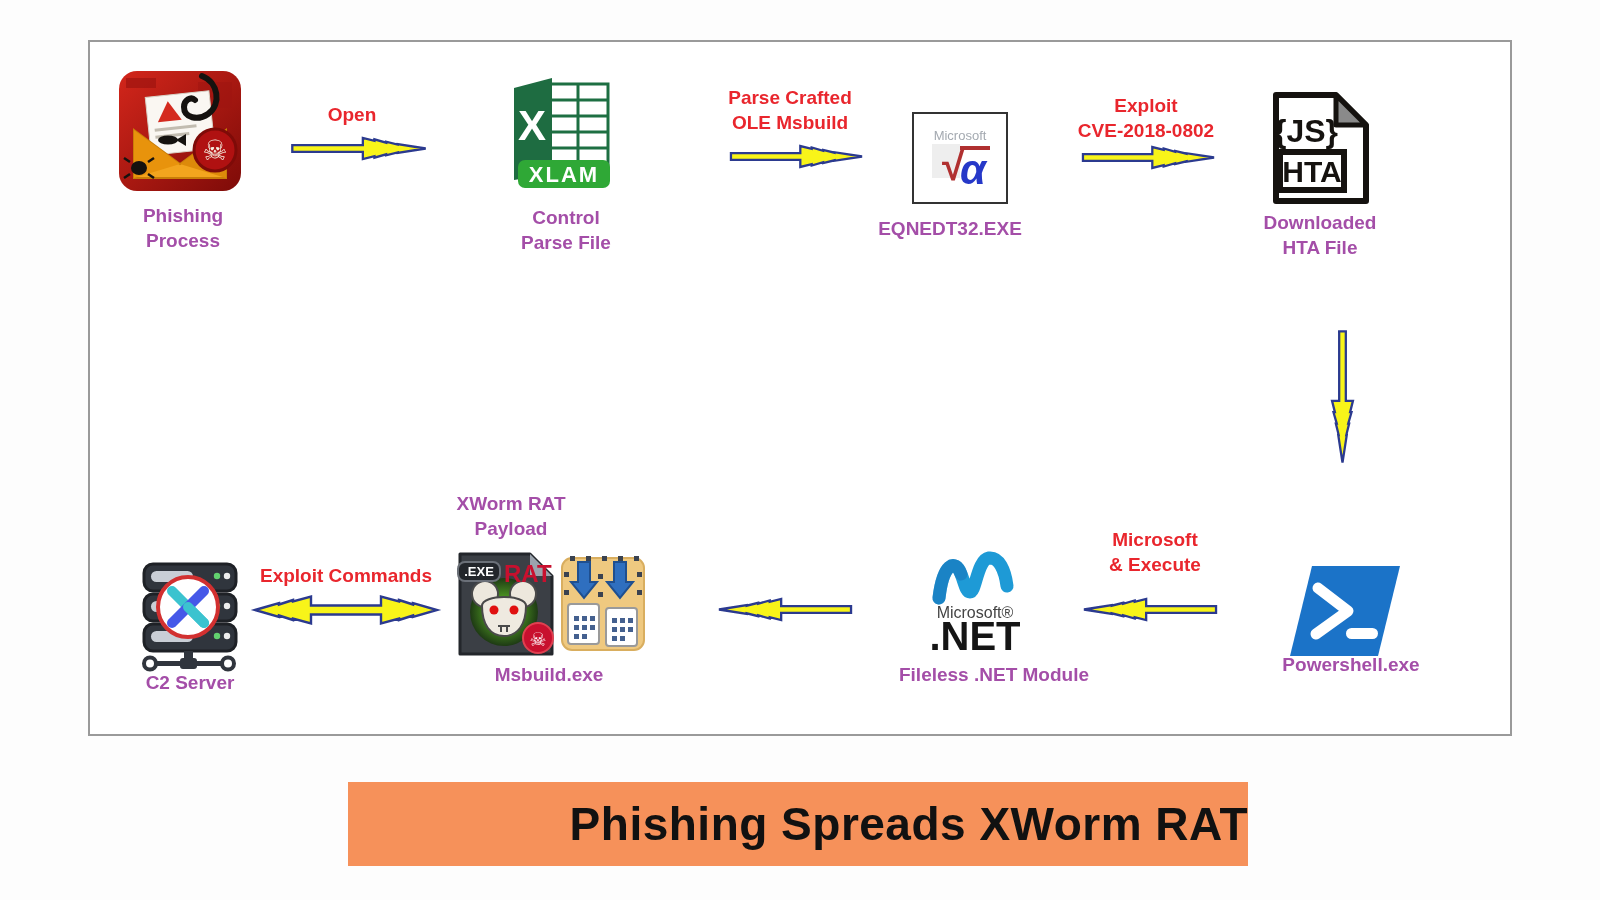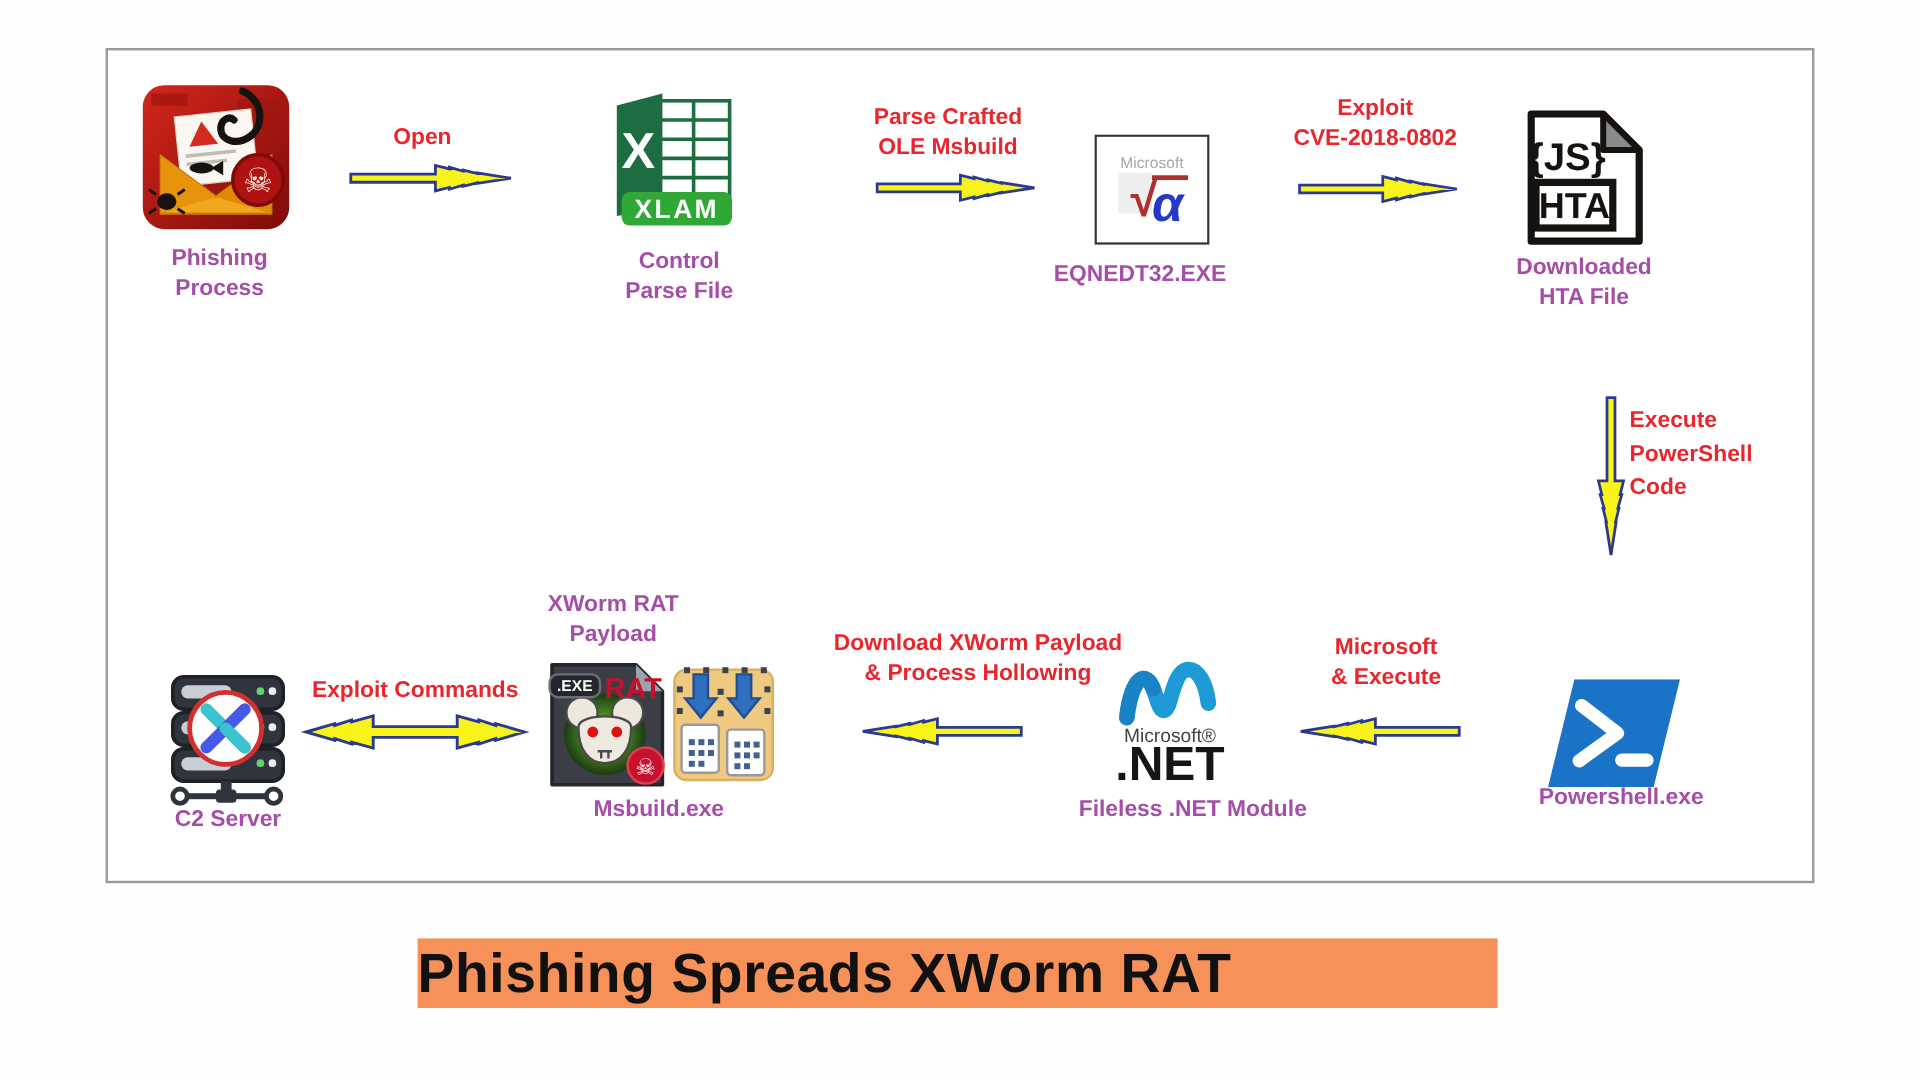--- a/index.html
+++ b/index.html
@@ -10,22 +10,22 @@
   .icon { position:absolute; }
 
   .nlabel { position:absolute; color:#A44EA8; font-weight:bold; font-size:19px; line-height:25px; text-align:center; transform:translateX(-50%); white-space:nowrap; }
   .albl   { position:absolute; color:#E9262D; font-weight:bold; font-size:19px; line-height:25px; text-align:center; transform:translateX(-50%); white-space:nowrap; }
   .albl-left { transform:none; text-align:left; }
 
   .arrow { position:absolute; overflow:visible; }
   .flip  { transform:scaleX(-1); }
   .rot90 { transform:rotate(90deg); }
 
-  .banner { position:absolute; left:348px; top:782px; width:900px; height:58px; background:#F6915A;
-            display:flex; align-items:center; justify-content:flex-start;
+  .banner { position:absolute; left:348px; top:782px; width:900px; height:84px; background:#F6915A;
+            display:flex; align-items:center; justify-content:flex-end;
             color:#111111; font-size:46px; font-weight:bold; letter-spacing:0.5px; }
   svg text { font-family:"Liberation Sans", sans-serif; }
 </style>
 </head>
 <body>
 
 <svg width="0" height="0" style="position:absolute" aria-hidden="true">
   <defs>
     <path id="arrow-right-shape" d="M1,11.5 H74 V4 L86,7 V5.5 L98,9 V8 L110,11 V10.5 L139,15 L110,19.5 V19 L98,22 V21 L86,24.5 V23 L74,26 V18.5 H1 Z" fill="#F8F419" stroke="#2B3A8F" stroke-width="2.4" stroke-linejoin="miter"></path>
     <path id="arrow-double-shape" d="M2,18 L26,11 V12.5 L40,8 V9.5 L58,4.5 V13.5 H128 V4.5 L146,9.5 V8 L160,12.5 V11 L184,18 L160,25 V23.5 L146,28 V26.5 L128,31.5 V22.5 H58 V31.5 L40,26.5 V28 L26,23.5 V25 Z" fill="#F8F419" stroke="#2B3A8F" stroke-width="2.4" stroke-linejoin="miter"></path>
@@ -111,45 +111,40 @@
     <rect x="20" y="32" width="28" height="34" fill="#eeeeee"></rect>
     <text x="30" y="68" font-size="42" font-weight="bold" fill="#B03030">√</text>
     <line x1="48" y1="36" x2="78" y2="36" stroke="#B03030" stroke-width="4"></line>
     <text x="48" y="72" font-size="42" font-weight="bold" font-style="italic" fill="#2638C8">α</text>
   </svg>
   <div class="nlabel" style="left:950px; top:216px">EQNEDT32.EXE</div>
 
   <svg class="arrow" style="left:1082px; top:143px" width="133" height="29" viewBox="0 0 140 30">
       <use href="#arrow-right-shape"></use>
     </svg>
-  <div class="albl" style="left:1146px; top:78px">
+  <div class="albl" style="left:1146px; top:93px">
     <div>Exploit</div>
       <div>CVE-2018-0802</div>
   </div>
 
   <svg class="icon" style="left:1266px; top:90px" width="108" height="116" viewBox="0 0 108 116">
     <path d="M10,5 H70 L100,35 V111 H10 Z" fill="#ffffff" stroke="#15120F" stroke-width="6" stroke-linejoin="round"></path>
     <polygon points="70,5 100,35 70,35" fill="#8a8a8a" stroke="#15120F" stroke-width="5" stroke-linejoin="round"></polygon>
     <text x="40" y="52" text-anchor="middle" font-size="32" font-weight="bold" fill="#15120F">{JS}</text>
     <rect x="14" y="62" width="64" height="38" fill="#ffffff" stroke="#15120F" stroke-width="6"></rect>
     <text x="46" y="92" text-anchor="middle" font-size="30" font-weight="bold" fill="#15120F">HTA</text>
   </svg>
   <div class="nlabel" style="left:1320px; top:210px">
     <div>Downloaded</div>
       <div>HTA File</div>
   </div>
 
   <svg class="arrow rot90" style="left:1276px; top:382px" width="133" height="30" viewBox="0 0 140 30">
       <use href="#arrow-right-shape"></use>
     </svg>
-  <div class="albl albl-left" style="left:1358px; top:337px; line-height:28px">
-    <div>Execute</div>
-      <div>PowerShell</div>
-      <div>Code</div>
-  </div>
 
   <svg class="icon" style="left:1290px; top:566px" width="110" height="90" viewBox="0 0 110 90">
     <polygon points="22,0 110,0 88,90 0,90" fill="#1B73C8"></polygon>
     <path d="M28,22 L58,45 L26,68" stroke="#ffffff" stroke-width="11" fill="none" stroke-linecap="round" stroke-linejoin="round"></path>
     <rect x="56" y="62" width="32" height="11" rx="5.5" fill="#ffffff"></rect>
   </svg>
   <div class="nlabel" style="left:1351px; top:652px">Powershell.exe</div>
 
   <svg class="arrow flip" style="left:1083px; top:595px" width="134" height="29" viewBox="0 0 140 30">
       <use href="#arrow-right-shape"></use>
@@ -163,24 +158,20 @@
     <path d="M34,48 C38,14 50,8 56,24 C60,34 61,42 65,42 C71,42 72,10 84,8 C94,7 100,20 102,36" stroke="#1E9AD6" stroke-width="13" fill="none" stroke-linecap="round"></path>
     <path d="M34,48 C38,14 50,8 56,24" stroke="#1871B8" stroke-width="13" fill="none" stroke-linecap="round" opacity="0.55"></path>
     <text x="70" y="68" text-anchor="middle" font-size="16" fill="#444444">Microsoft®</text>
     <text x="70" y="100" text-anchor="middle" font-size="40" font-weight="bold" fill="#151515">.NET</text>
   </svg>
   <div class="nlabel" style="left:994px; top:662px">Fileless .NET Module</div>
 
   <svg class="arrow flip" style="left:718px; top:595px" width="134" height="29" viewBox="0 0 140 30">
       <use href="#arrow-right-shape"></use>
     </svg>
-  <div class="albl" style="left:815px; top:524px">
-    <div>Download XWorm Payload</div>
-      <div>&amp; Process Hollowing</div>
-  </div>
 
   <svg class="icon" style="left:452px; top:550px" width="108" height="108" viewBox="0 0 108 108">
     <defs>
       <radialGradient id="glow" cx="0.5" cy="0.5" r="0.5">
         <stop offset="0" stop-color="#6FD92C"></stop>
           <stop offset="1" stop-color="#1E3A14"></stop>
       </radialGradient>
     </defs>
     <path d="M8,4 H78 L100,26 V104 H8 Z" fill="#3B3F45" stroke="#23262B" stroke-width="3" stroke-linejoin="round"></path>
     <polygon points="78,4 100,26 78,26" fill="#9BA3AD"></polygon>

